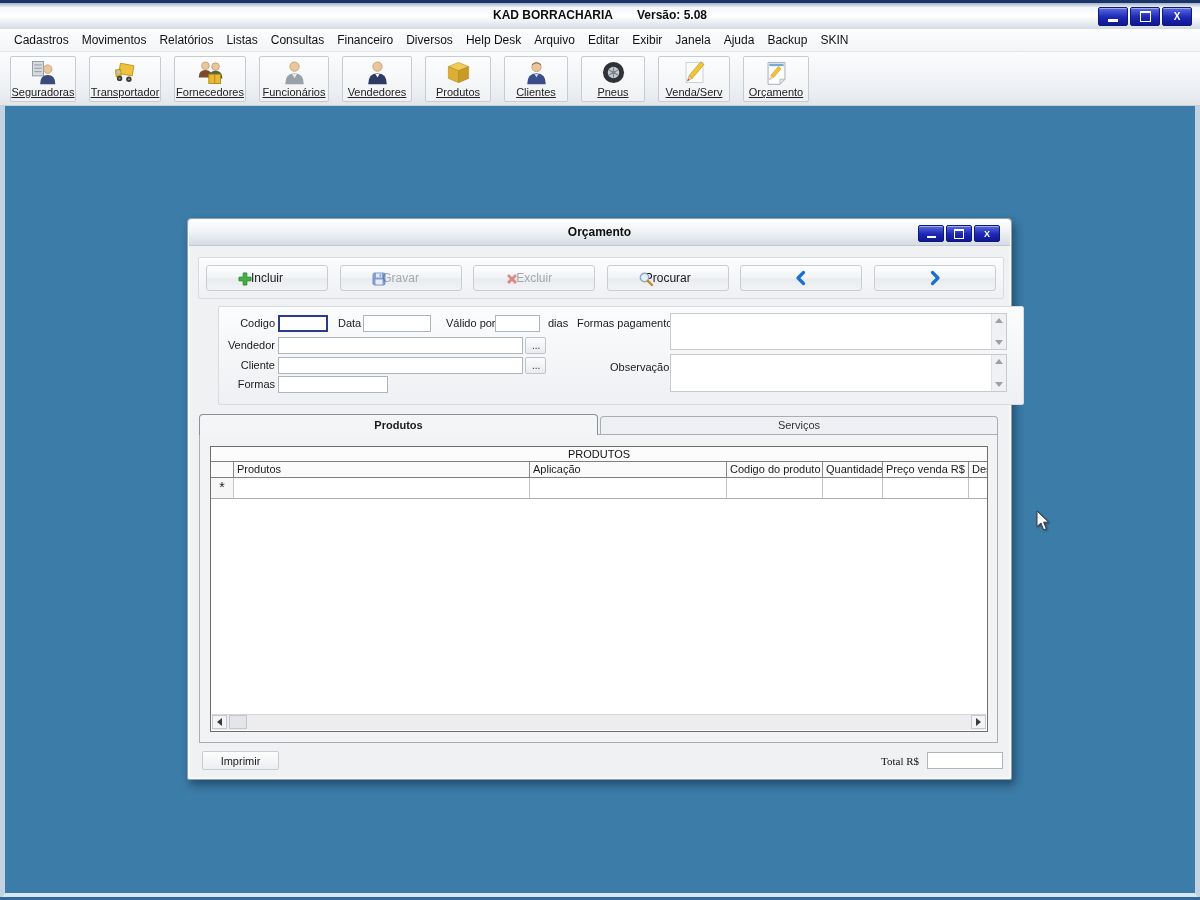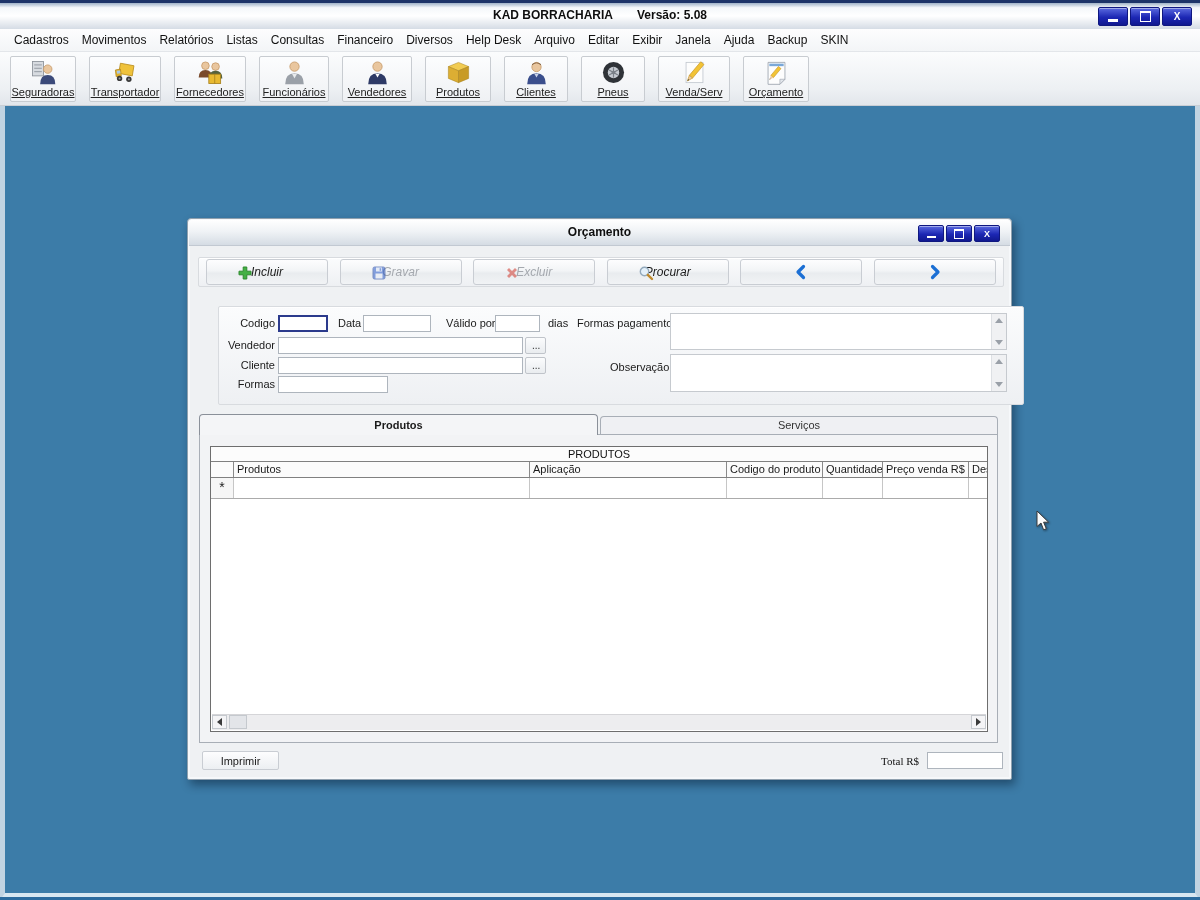--- a/index.html
+++ b/index.html
@@ -85,21 +85,21 @@
     color:#fff;font-size:9px;font-weight:bold;display:flex;align-items:center;justify-content:center;
     box-shadow:inset 0 1px 0 rgba(255,255,255,.45);
   }
   .dlg-winbtn .glyph-min{width:9px;height:2px;margin-top:6px;}
   .dlg-winbtn .glyph-max{width:8px;height:7px;border:1px solid #fff;border-top:2px solid #fff;}
 
   .panel{
     position:absolute;box-sizing:border-box;border:1px solid #D8DBDF;border-radius:2px;
     background:linear-gradient(180deg,#FBFCFD,#EEF0F3);box-shadow:inset 0 1px 0 #fff;
   }
-  .btns-panel{left:10px;top:38px;width:806px;height:30px;display:flex;align-items:center;justify-content:space-between;padding:5px 7px;font-style:italic;}
+  .btns-panel{left:10px;top:38px;width:806px;height:42px;display:flex;align-items:center;justify-content:space-between;padding:5px 7px;}
   .dlg-btn{
     position:relative;width:122px;height:26px;box-sizing:border-box;
     border:1px solid #C9CDD3;border-radius:3px;
     background:linear-gradient(180deg,#FDFDFE 0%,#F2F4F6 45%,#E9ECEF 55%,#F1F3F5 100%);
     display:flex;align-items:center;justify-content:center;font-size:12px;color:#1a1a1a;
   }
   .dlg-btn svg{position:absolute;left:30px;top:5px;width:16px;height:16px;}
   .dlg-btn.disabled{color:#A4A8AE;}
   .dlg-btn.disabled svg{opacity:.55;}
   .dlg-btn.nav svg{position:static;}

